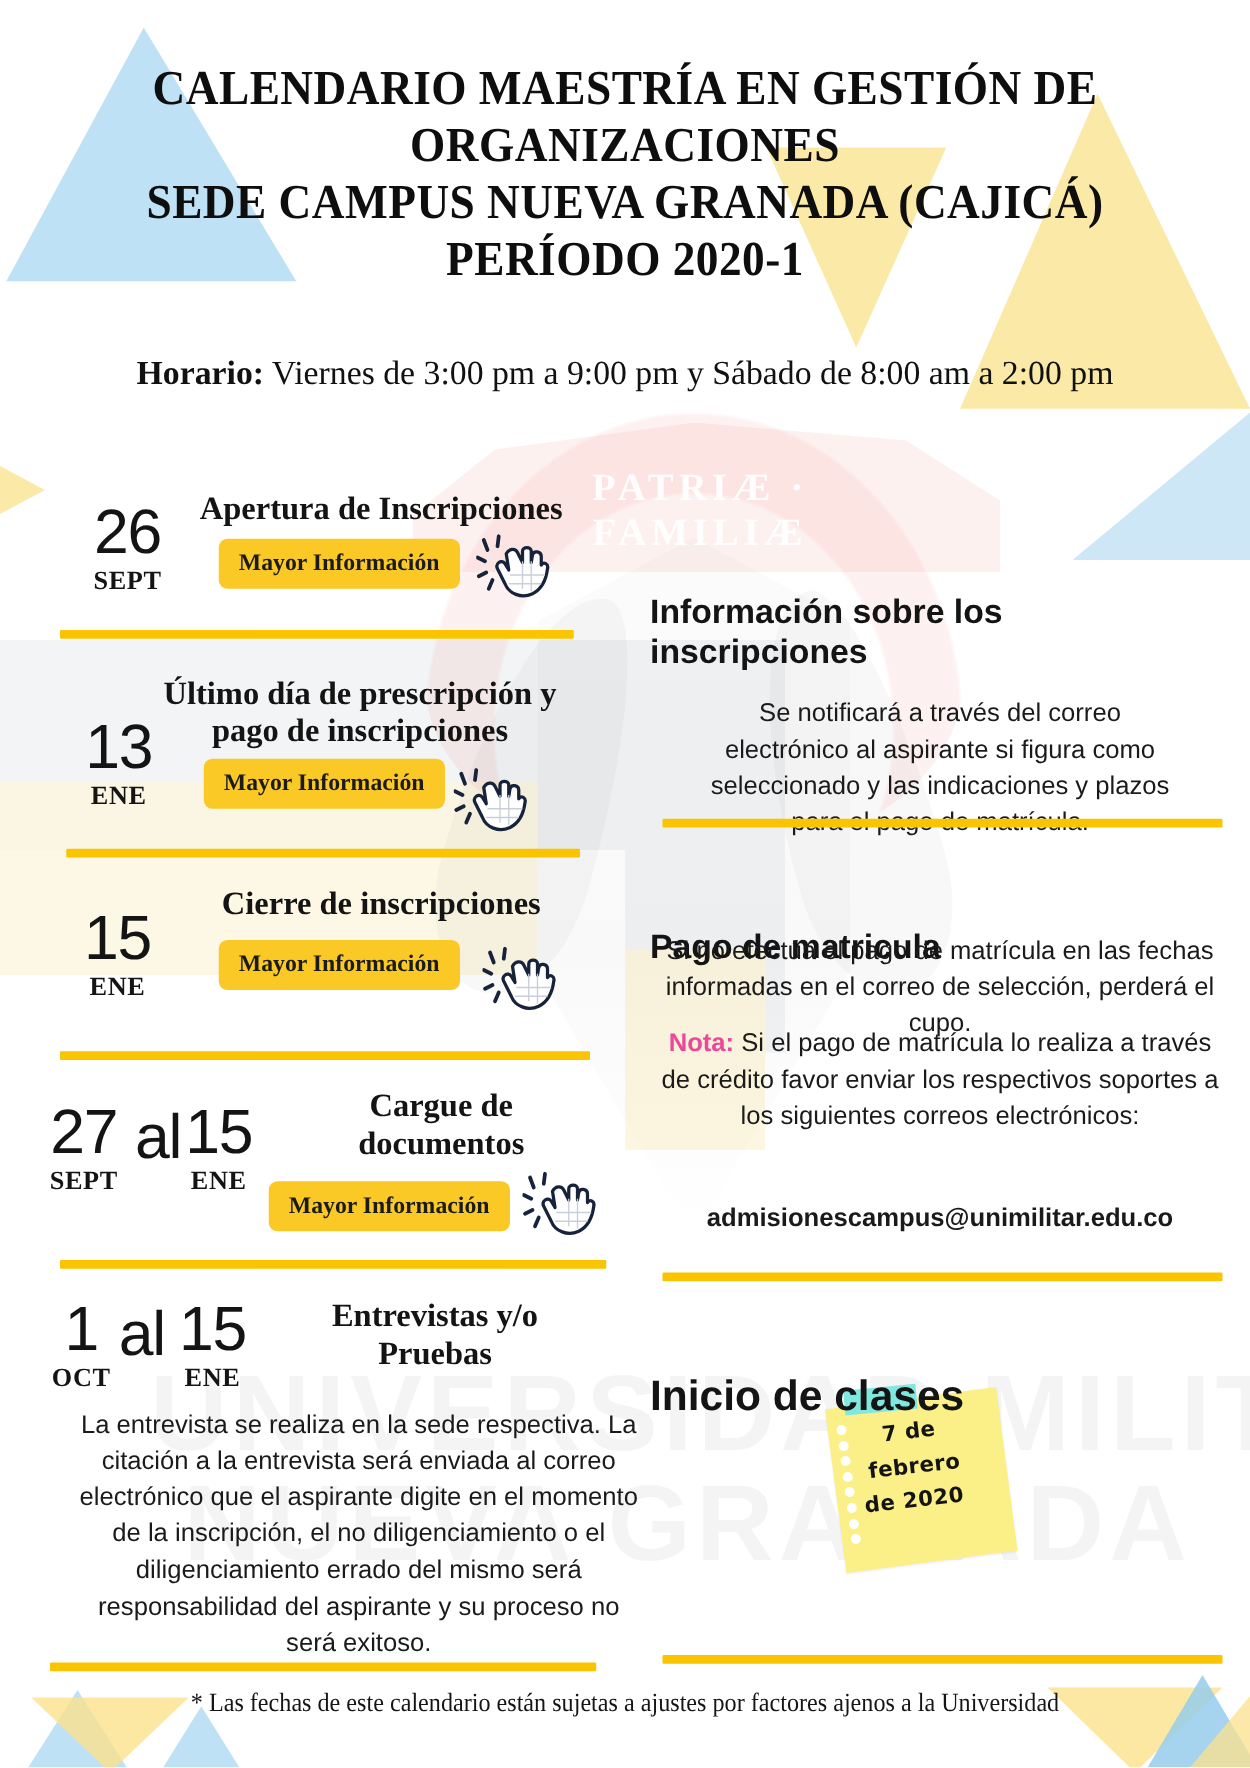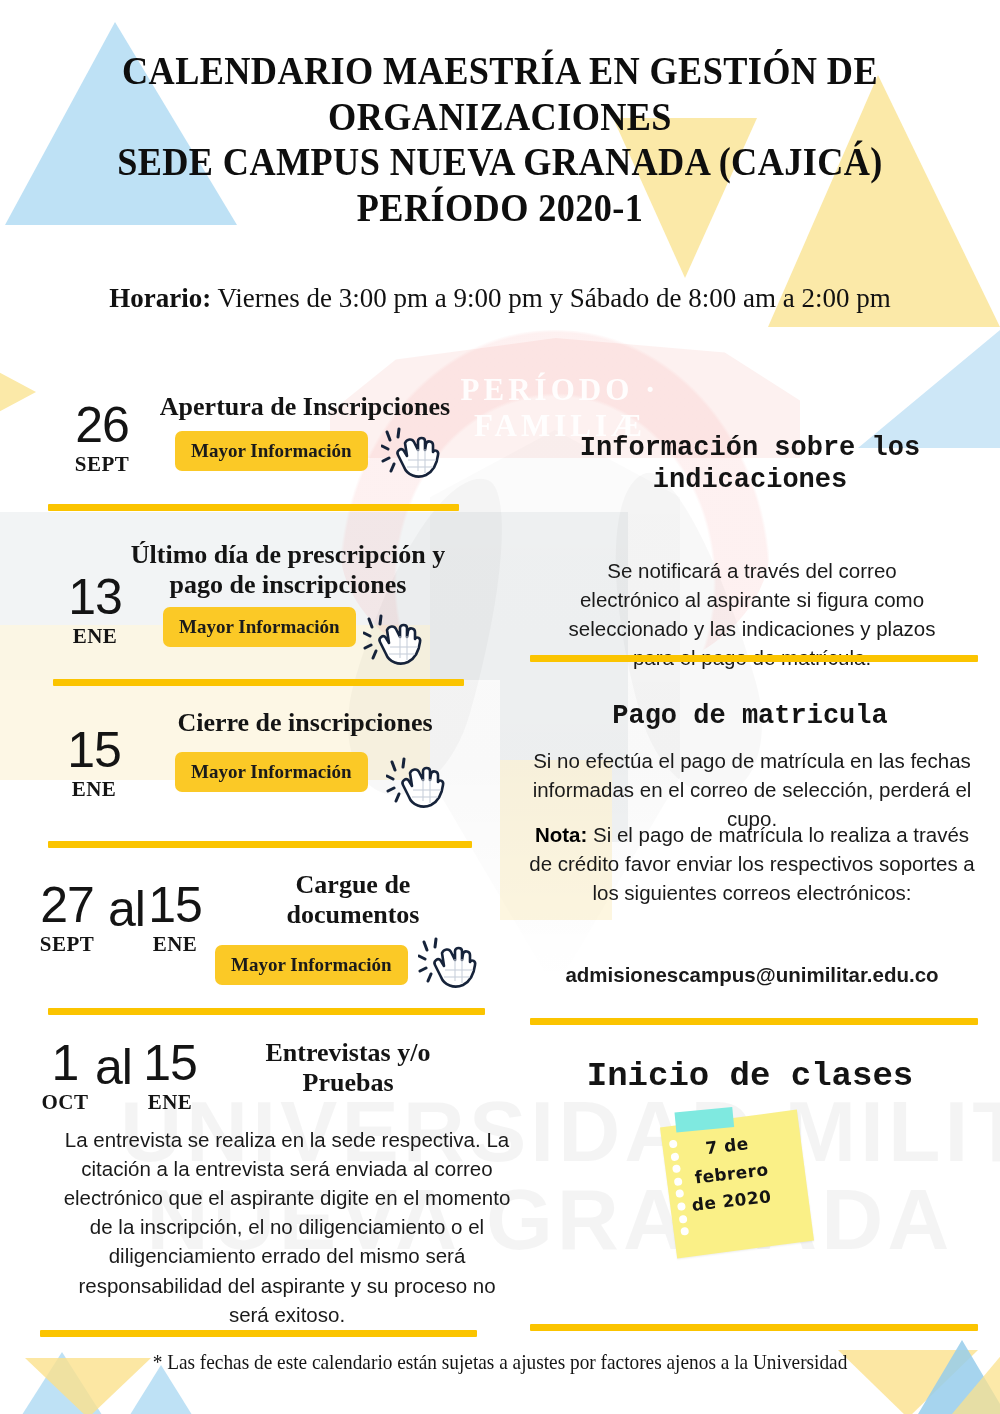--- a/index.html
+++ b/index.html
@@ -91,26 +91,26 @@
   .divider{position:absolute;height:7px;background:#FBC400;border-radius:1px;}
 
   .para{
     position:absolute;font-family:"Liberation Sans",sans-serif;
     font-size:20.5px;line-height:1.42;color:#1a1a1a;text-align:center;
   }
 
   
   .rcol{position:absolute;z-index:3;left:500px;top:0;width:500px;height:1414px;}
   .rhead{
-    position:absolute;width:460px;left:20px;text-align:center;
-    font-family:Liberation Mono, monospace;font-weight:700;font-size:27px;
-    line-height:1.2;color:#141414;
+    position:absolute;width:460px;left:20px;text-align:left;
+    font-family:Liberation Sans, sans-serif;font-weight:700;font-size:27px;
+    line-height:1.2;color:#141414;margin-top:41px;
   }
   .rhead.big{font-size:34px;}
-  .nota{color:#000000;font-weight:700;}
+  .nota{color:#ec4899;font-weight:700;}
   .mail{font-weight:700;}
 
   
   .note{
     position:absolute;left:668px;top:1118px;width:138px;height:132px;
     background:#FAF087;transform:rotate(-7.5deg);
     box-shadow:0 1px 2px rgba(0,0,0,0.07);
   }
   .tape{
     position:absolute;left:16px;top:-12px;width:58px;height:20px;
@@ -150,21 +150,21 @@
 
     <div class="tri" style="left:5px;top:22px;border-left:110px solid transparent;border-right:122px solid transparent;border-bottom:203px solid #BEE1F5;"></div>
     <div class="tri" style="left:613px;top:118px;border-left:72px solid transparent;border-right:72px solid transparent;border-top:160px solid #FBE9A8;"></div>
     <div class="tri" style="left:768px;top:75px;border-left:110px solid transparent;border-right:122px solid transparent;border-bottom:252px solid #FBE9A8;"></div>
     <div class="tri" style="left:-24px;top:360px;border-top:32px solid transparent;border-bottom:32px solid transparent;border-left:60px solid #FBE9A8;"></div>
 
     <div class="wm wm-arc"></div>
     <div class="wm wm-shield"></div>
     <div class="wm wm-leafL"></div>
     <div class="wm wm-leafR"></div>
-    <div class="wm-text">PERÍODO · FAMILIÆ</div>
+    <div class="wm-text">PATRIÆ · FAMILIÆ</div>
     <div class="wm-big">UNIVERSIDAD MILITAR</div>
     <div class="wm-big" style="top:1178px;">NUEVA GRANADA</div>
 
     <div class="tri" style="left:20px;top:1352px;border-left:42px solid transparent;border-right:42px solid transparent;border-bottom:66px solid #BEE1F5;"></div>
     <div class="tri" style="left:128px;top:1365px;border-left:33px solid transparent;border-right:33px solid transparent;border-bottom:53px solid #BEE1F5;"></div>
     <div class="tri" style="left:25px;top:1358px;border-left:63px solid transparent;border-right:63px solid transparent;border-top:60px solid rgba(251,225,140,0.80);"></div>
     <div class="tri" style="left:838px;top:1350px;border-left:70px solid transparent;border-right:70px solid transparent;border-top:68px solid rgba(251,225,140,0.80);"></div>
     <div class="tri" style="left:918px;top:1340px;border-left:44px solid transparent;border-right:44px solid transparent;border-bottom:74px solid rgba(150,205,235,0.85);"></div>
     <div class="tri" style="left:952px;top:1352px;border-left:52px solid transparent;border-right:52px solid transparent;border-bottom:62px solid rgba(251,225,140,0.75);"></div>
   </div>
@@ -325,21 +325,21 @@
       </div>
       <div class="para" style="left:32px;top:1125px;width:448px;margin-left:31px;">La entrevista se realiza en la sede respectiva. La citación a la entrevista será enviada al correo electrónico que el aspirante digite en el momento de la inscripción, el no diligenciamiento o el diligenciamiento errado del mismo será responsabilidad del aspirante y su proceso no será exitoso.</div>
       <div class="divider" style="left:40px;top:1330px;width:437px;"></div>
     </div>
   </div>
 
   <div class="rcol">
 
     <div class="rhead" style="top:432px;">
       <div>Información sobre los</div>
-      <div>indicaciones</div>
+      <div>inscripciones</div>
     </div>
     <div class="para" style="left:62px;top:528px;width:380px;margin-top:28px;">Se notificará a través del correo electrónico al aspirante si figura como seleccionado y las indicaciones y plazos para el  pago de matrícula.</div>
     <div class="divider" style="left:30px;top:655px;width:448px;"></div>
 
     <div class="rhead" style="top:700px;">Pago de matricula</div>
     <div class="para" style="left:30px;top:746px;width:444px;">Si no efectúa el pago de matrícula en las fechas informadas en el correo de selección, perderá el cupo.</div>
     <div class="para" style="left:22px;top:820px;width:460px;">
       <span class="nota">Nota:</span><span> Si el pago de matrícula lo realiza a través de crédito favor enviar los respectivos soportes a los siguientes correos electrónicos:</span>
     </div>
     <div class="para mail" style="left:22px;top:960px;width:460px;">admisionescampus@unimilitar.edu.co</div>

